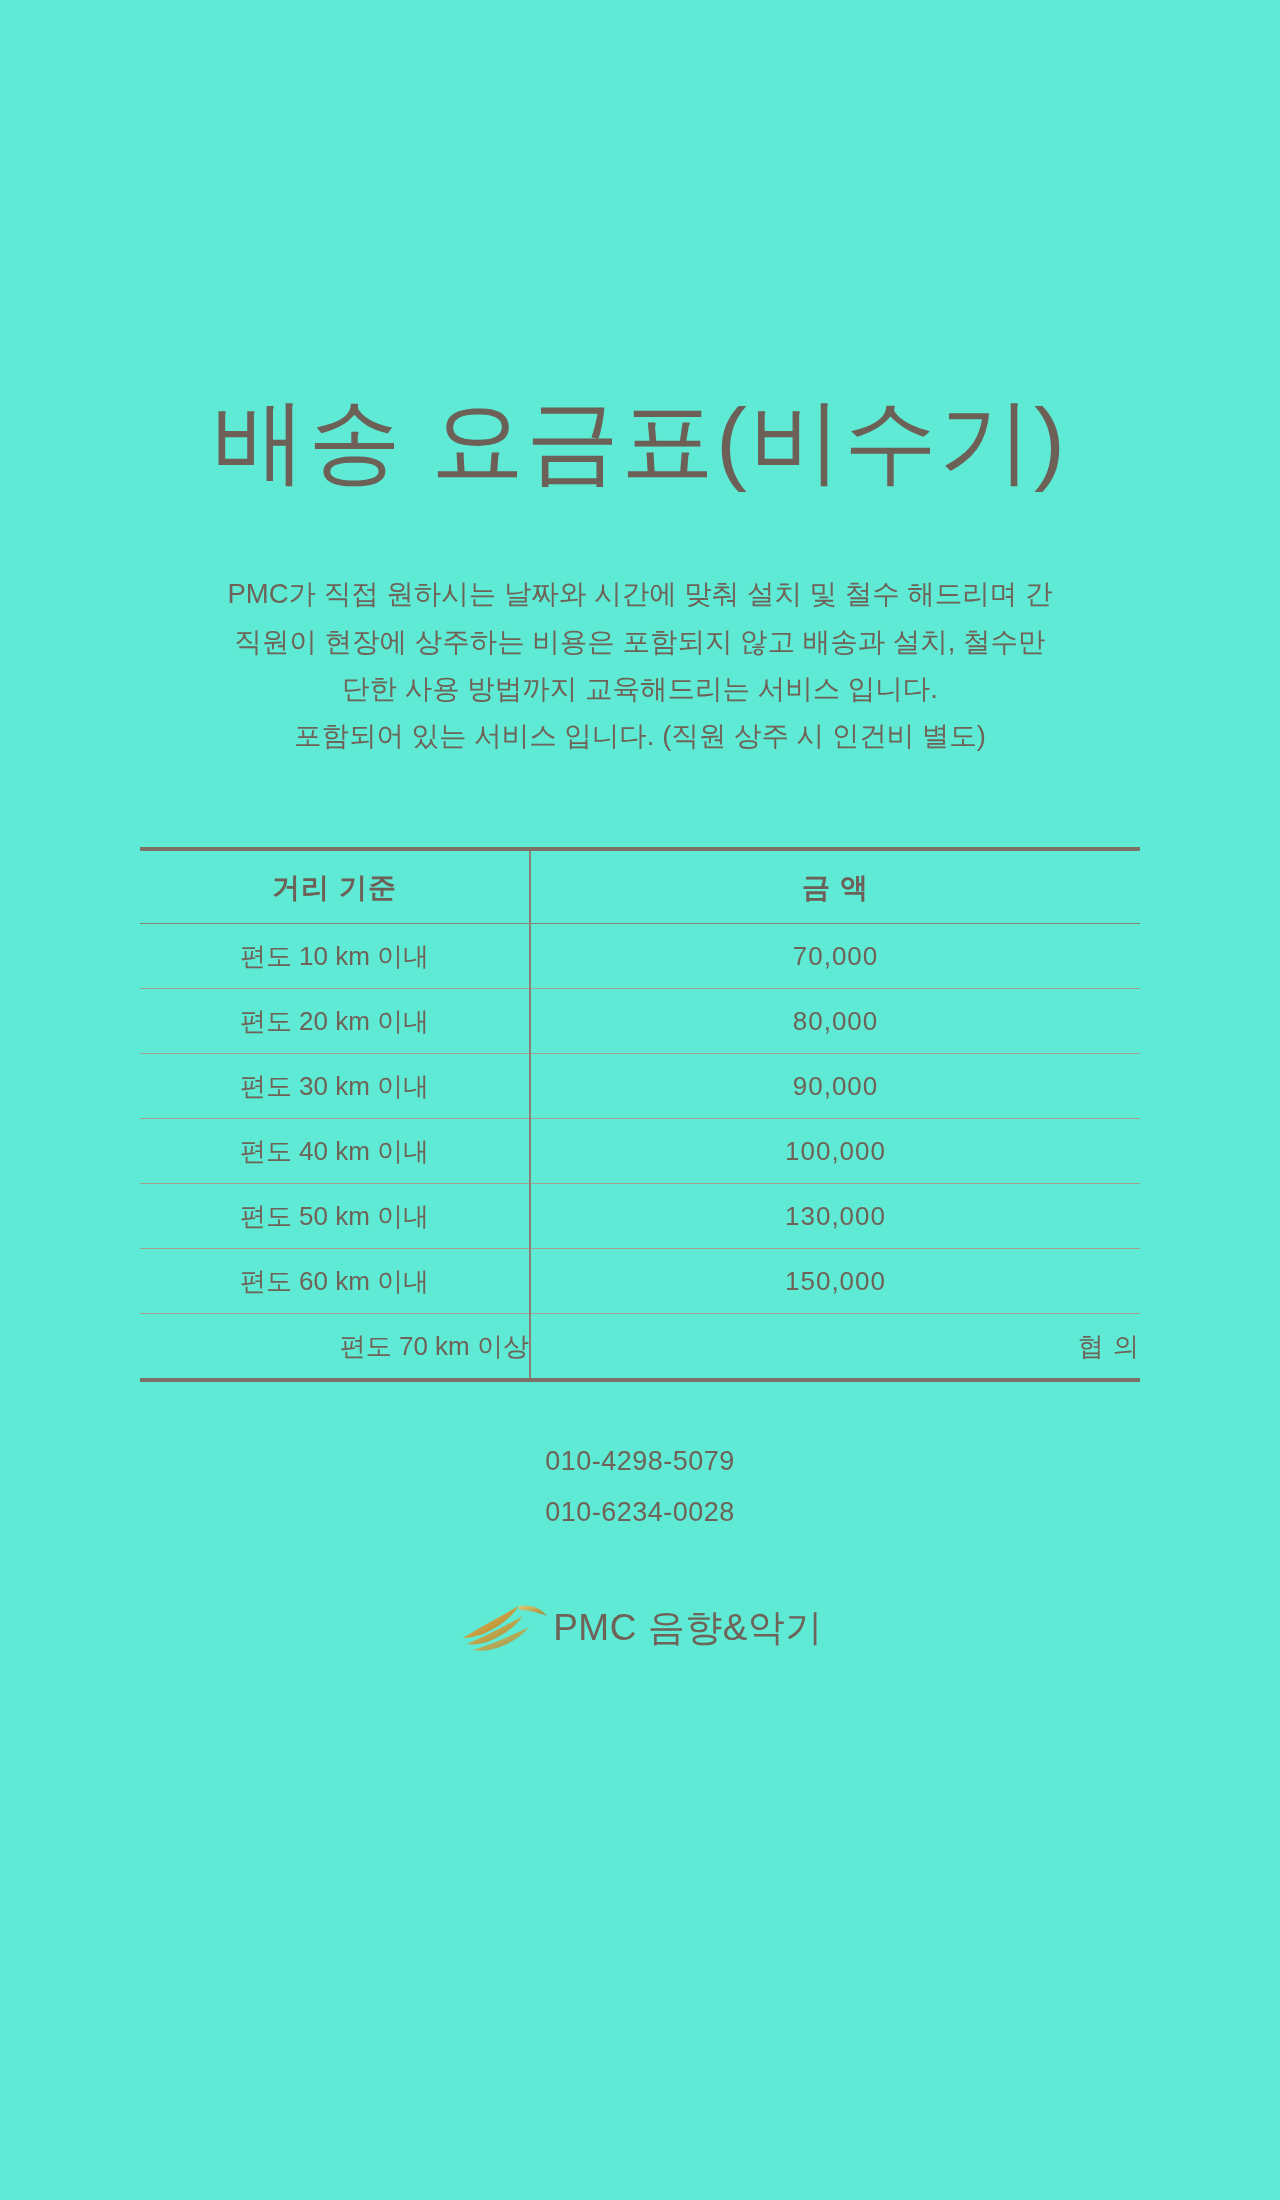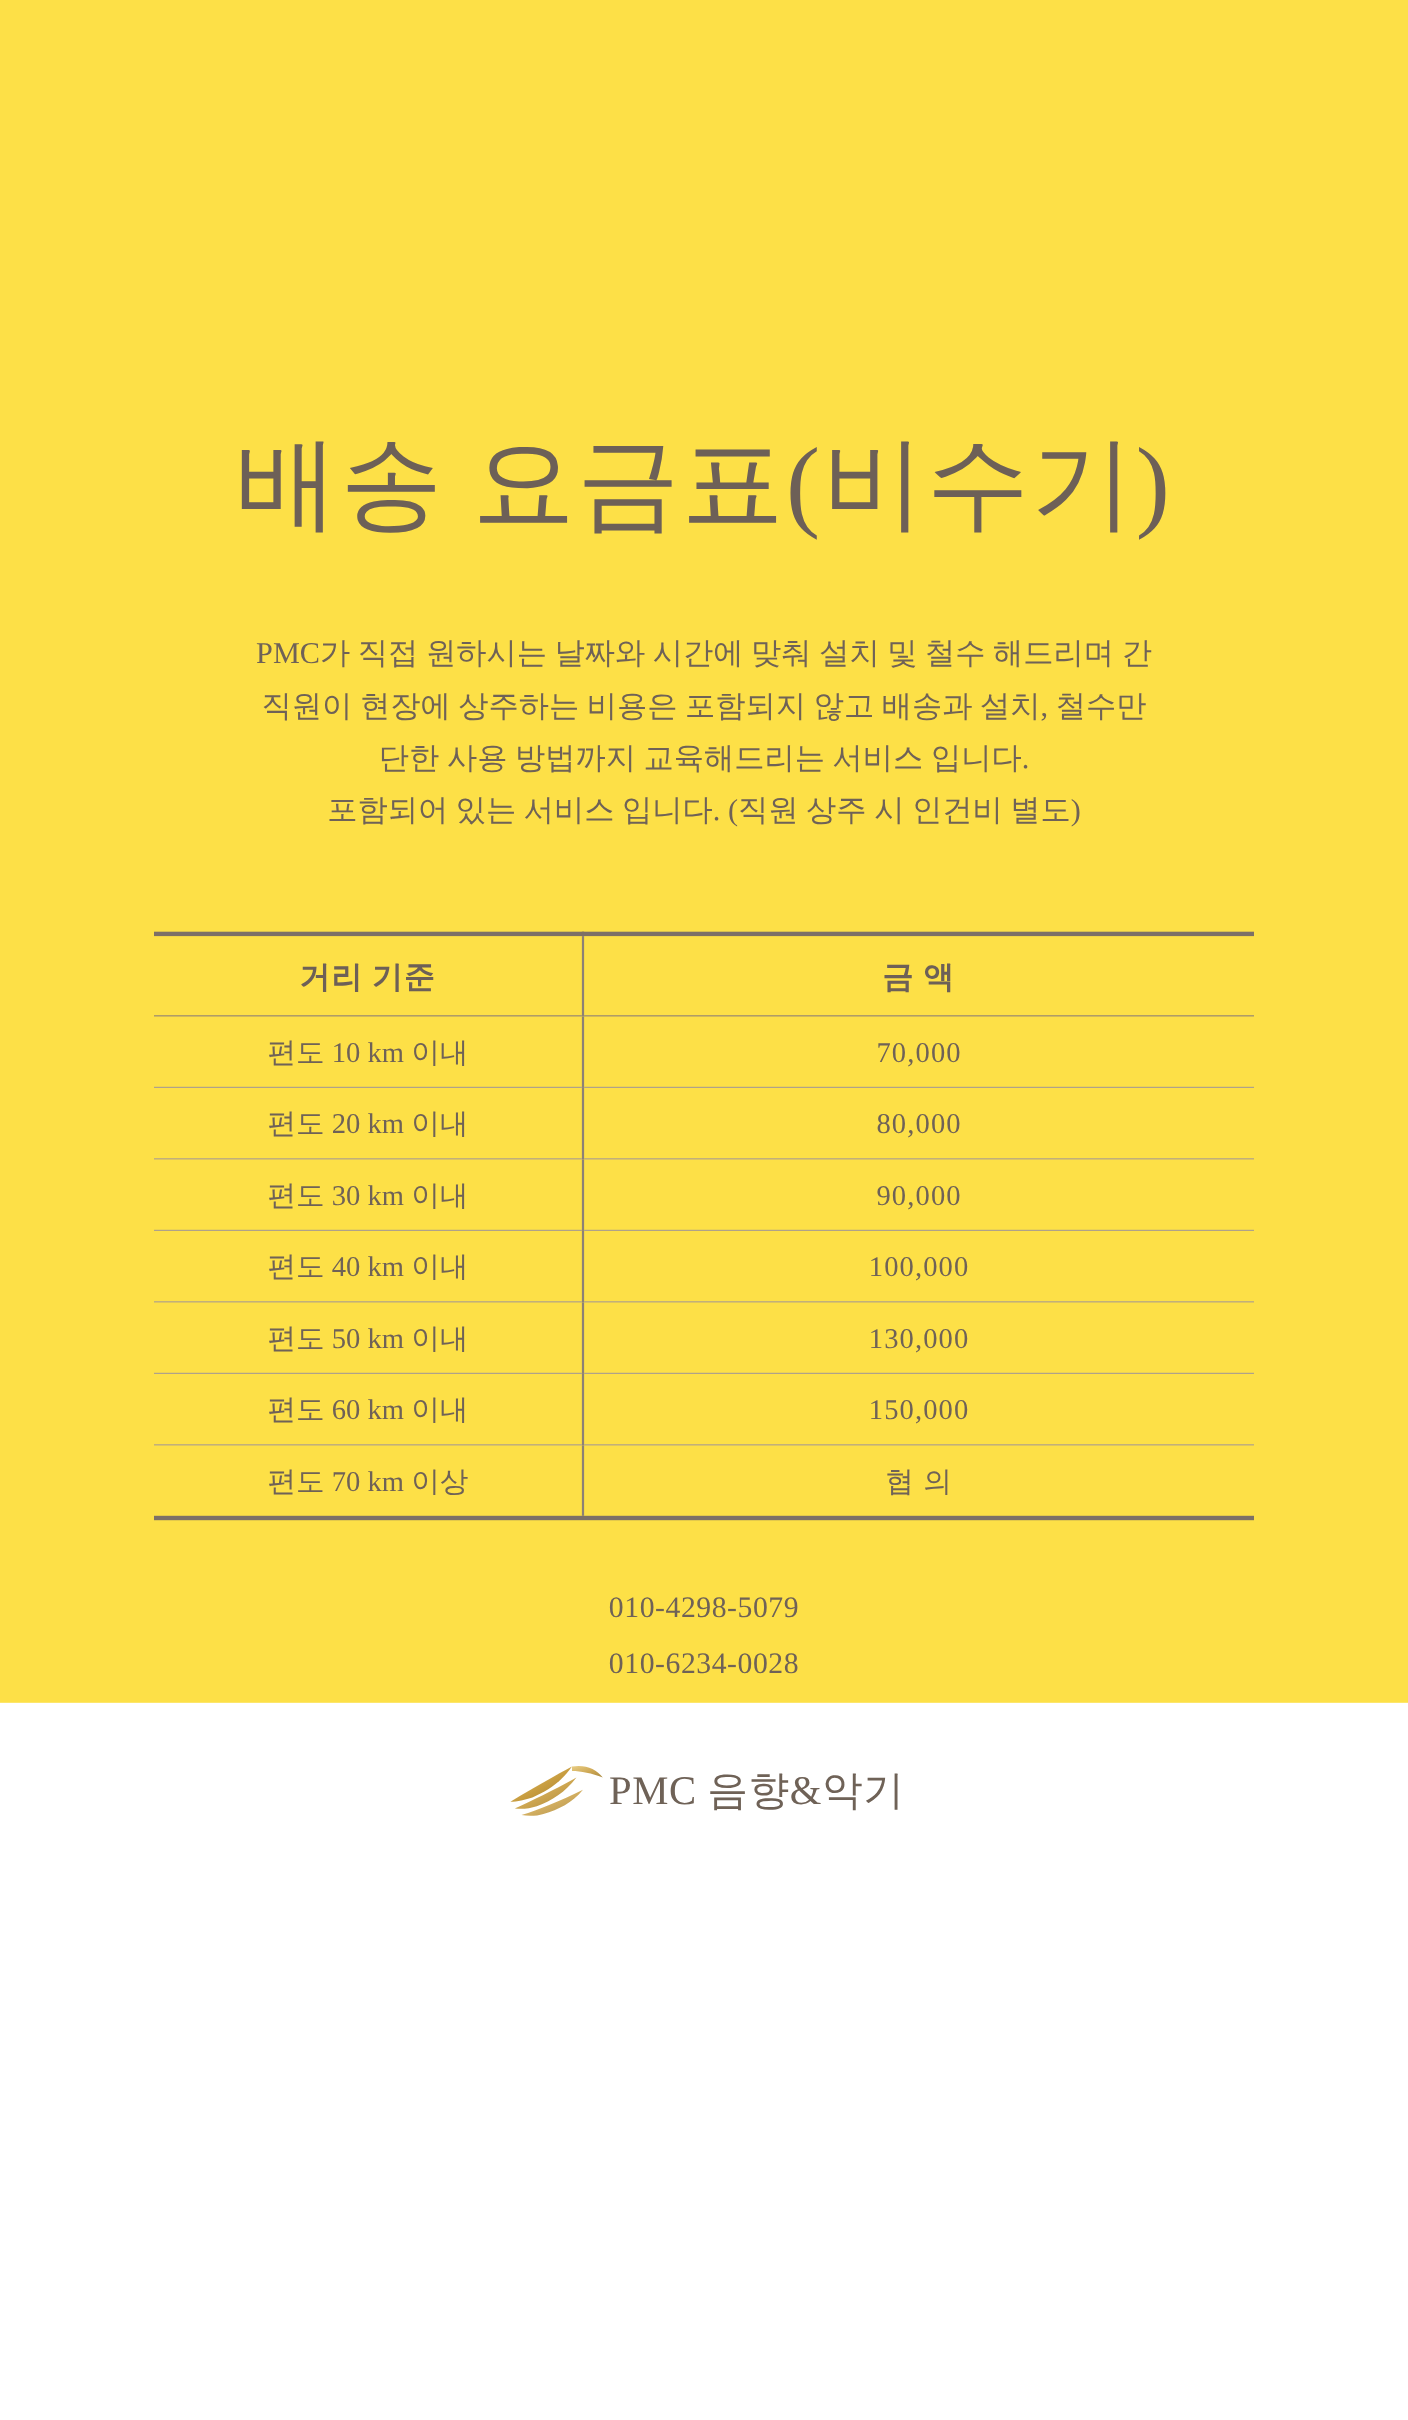--- a/index.html
+++ b/index.html
@@ -10,24 +10,23 @@
   body {
     width: 1280px;
     height: 2200px;
     font-family: "Liberation Sans", "DejaVu Sans", sans-serif;
     color: #6f6257;
     overflow: hidden;
   }
   .page {
     position: relative;
     width: 1280px;
-    height: 1548px;
-    background: #fde047;
+    height: 2200px;
+    background: #5eead4;
     box-sizing: border-box;
-    font-family: Liberation Serif, serif;
   }
 
   
   .title {
     margin: 0;
     padding-top: 390px;
     text-align: center;
     font-size: 93px;
     font-weight: 400;
     letter-spacing: 2px;
@@ -77,20 +76,21 @@
   }
   table.rates tbody td {
     font-size: 26px;
     color: #6f6257;
     text-align: center;
     padding: 15px 0 14px 0;
     border-bottom: 1.5px solid #a79c92;
   }
   table.rates tbody tr:last-child td {
     border-bottom: none;
+    text-align: right;
   }
   table.rates tbody tr:last-child {
   }
   
   table.rates th.col-left,
   table.rates td.col-left {
     border-right: 2px solid #8d8176;
   }
   .table-bottom-rule {
     border-top: 4px solid #7d7066;

